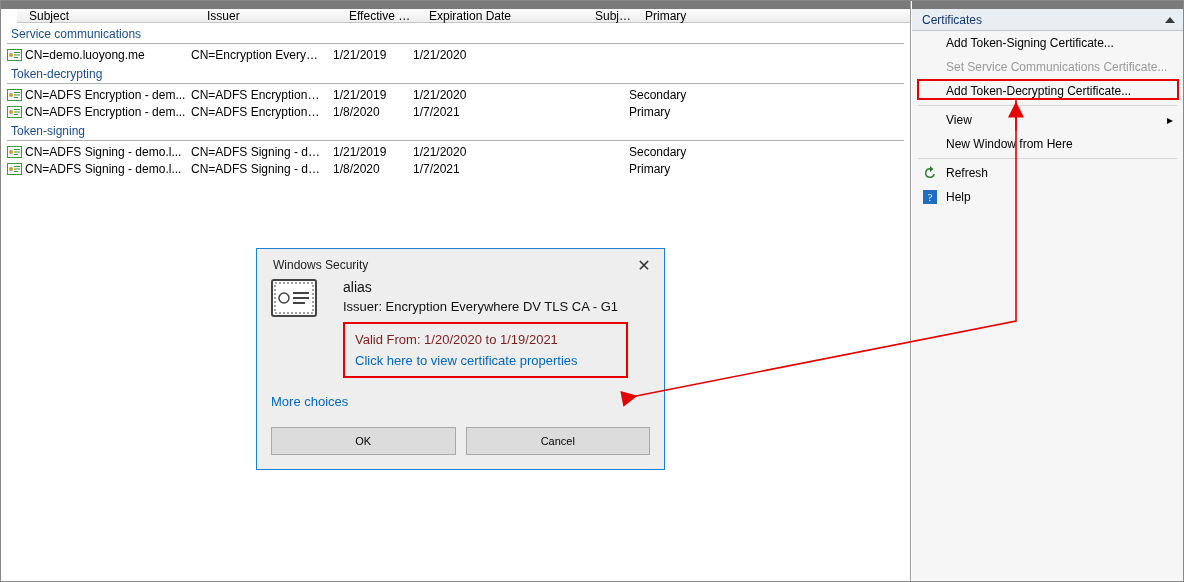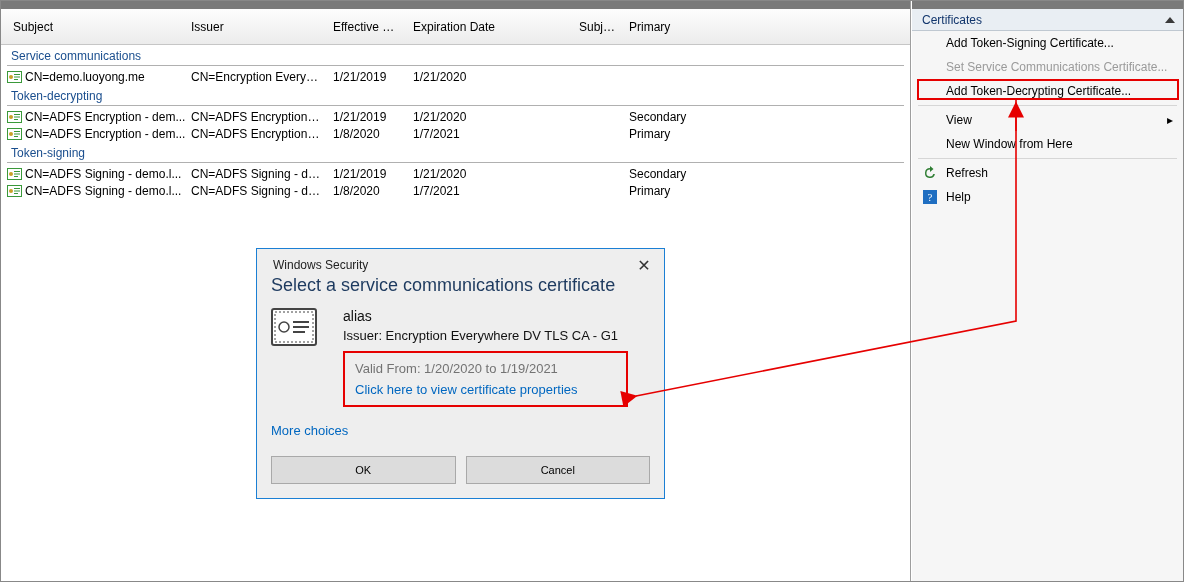--- a/index.html
+++ b/index.html
@@ -5,21 +5,21 @@
   * { box-sizing: border-box; }
   html, body { margin: 0; padding: 0; font-family: "Segoe UI", Tahoma, sans-serif; font-size: 12px; color: #000; background: #fff; }
   .app { position: relative; width: 1184px; height: 582px; overflow: hidden; border: 1px solid #888; }
   .main-pane { position: absolute; left: 0; top: 0; width: 910px; height: 582px; border-right: 1px solid #9e9e9e; }
   .actions-pane { position: absolute; left: 911px; top: 0; right: 0; height: 582px; background: #f6f6f6; text-align: right; }
 
   
   .topbar { height: 8px; background: #7a7a7a; }
 
   
-  .thead { display: flex; align-items: center; height: 36px; background: linear-gradient(#fdfdfd, #ececec); border-bottom: 1px solid #c6c6c6; padding-left: 6px; font-size: 12px; color: #000; }
+  .thead { display: flex; align-items: center; height: 14px; background: linear-gradient(#fdfdfd, #ececec); border-bottom: 1px solid #c6c6c6; padding-left: 6px; font-size: 12px; color: #000; margin-left: 16px; }
   .th { padding: 0 6px; border-right: 1px solid transparent; white-space: nowrap; overflow: hidden; text-overflow: ellipsis; }
   .col-subject { width: 178px; }
   .col-issuer  { width: 142px; }
   .col-eff     { width: 80px; }
   .col-exp     { width: 166px; }
   .col-status  { width: 50px; }
   .col-primary { width: 90px; }
 
   
   .tbody { padding: 0 6px 6px 6px; }
@@ -47,21 +47,21 @@
   
   .dialog { position: absolute; left: 255px; top: 247px; width: 409px; border: 1px solid #1b7fd4; background: #eeeeee; }
   .dlg-head { display: flex; align-items: center; justify-content: space-between; padding: 8px 12px 2px 16px; font-size: 12px; color: #222; }
   .dlg-close { width: 16px; height: 16px; display: flex; align-items: center; justify-content: center; font-size: 16px; color: #333; }
   .dlg-title { font-size: 18px; color: #1d3a5f; font-weight: 400; padding: 0 14px 8px; }
   .dlg-body { display: flex; gap: 26px; padding: 4px 14px 6px; align-items: flex-start; }
   .cert-big { width: 46px; height: 38px; flex: 0 0 46px; }
   .alias { font-size: 14px; color: #111; margin-bottom: 3px; }
   .issuer-line { font-size: 13px; color: #111; line-height: 1.35; }
   .valid-box { margin: 6px 0 0 0; border: 2px solid #e60000; padding: 8px 10px 8px 10px; width: 285px; }
-  .valid-line { font-size: 13px; color: #737373; margin-bottom: 6px; }
+  .valid-line { font-size: 13px; color: #7f1d1d; margin-bottom: 6px; }
   .dlg-link { color: #0067c0; font-size: 13px; cursor: pointer; }
   .more { color: #0067c0; padding: 10px 14px 12px; font-size: 13px; cursor: pointer; }
   .dlg-buttons { display: flex; gap: 10px; padding: 6px 14px 14px; }
   .btn { flex: 1; height: 28px; border: 1px solid #a9a9a9; background: #dcdcdc; display: flex; align-items: center; justify-content: center; font-size: 11px; color: #000; }
 
   
   .arrow-svg { position: absolute; left: 0; top: 0; pointer-events: none; }
 </style>
 </head>
 <body>
@@ -231,21 +231,20 @@
 
   <div class="red-box-menu"></div>
 
   <div class="dialog">
     <div class="dlg-head">
       <span>Windows Security</span>
       <span class="dlg-close">
         <span>✕</span>
       </span>
     </div>
-    <div class="dlg-title">Select a service communications certificate</div>
     <div class="dlg-body">
       <div class="cert-big">
         <svg width="46" height="38" viewBox="0 0 46 38">
           <rect x="1" y="1" width="44" height="36" rx="2" fill="#fff" stroke="#444" stroke-width="2"></rect>
           <rect x="4" y="4" width="38" height="30" fill="none" stroke="#444" stroke-dasharray="2 2"></rect>
           <circle cx="13" cy="19" r="5" fill="none" stroke="#444" stroke-width="1.5"></circle>
           <rect x="22" y="13" width="16" height="2" fill="#444"></rect>
           <rect x="22" y="18" width="16" height="2" fill="#444"></rect>
           <rect x="22" y="23" width="12" height="2" fill="#444"></rect>
         </svg>

